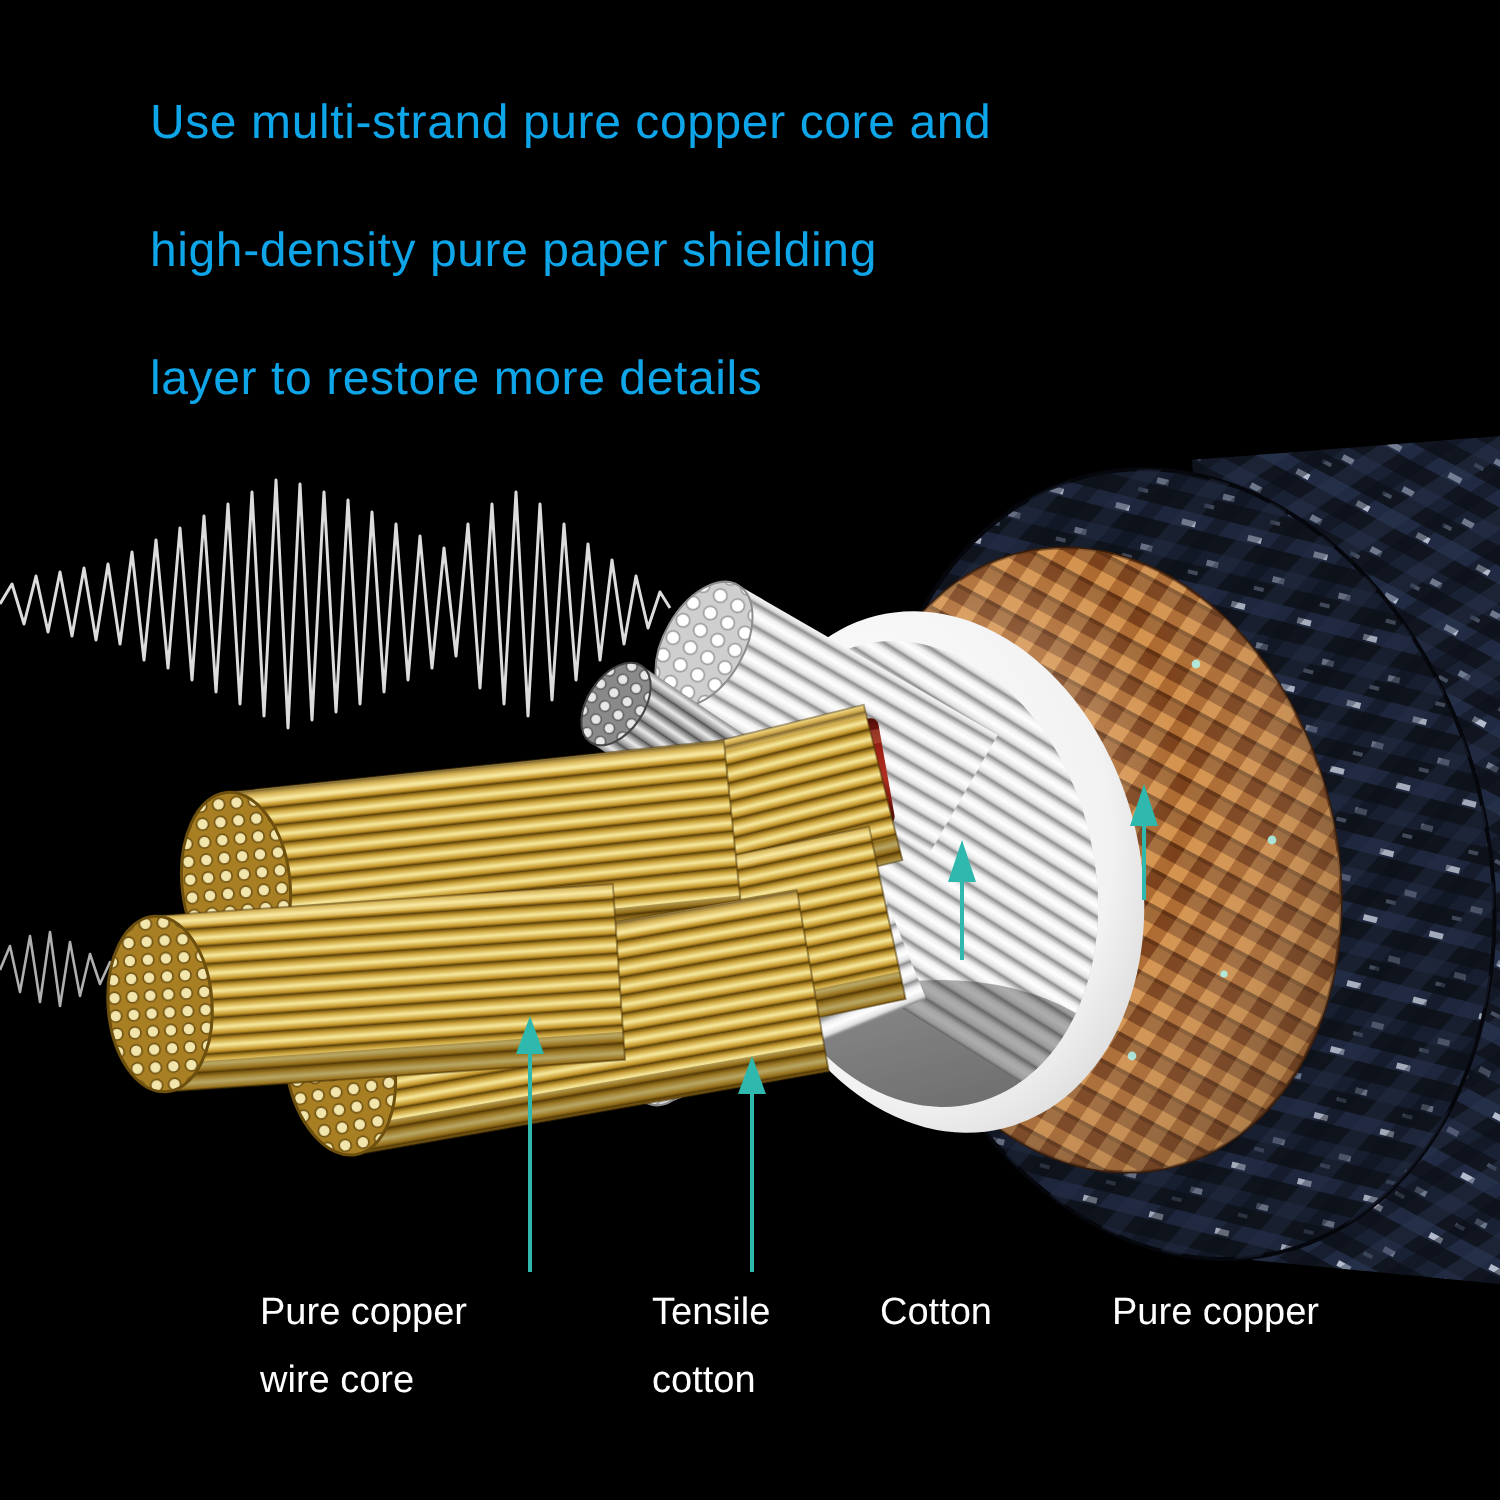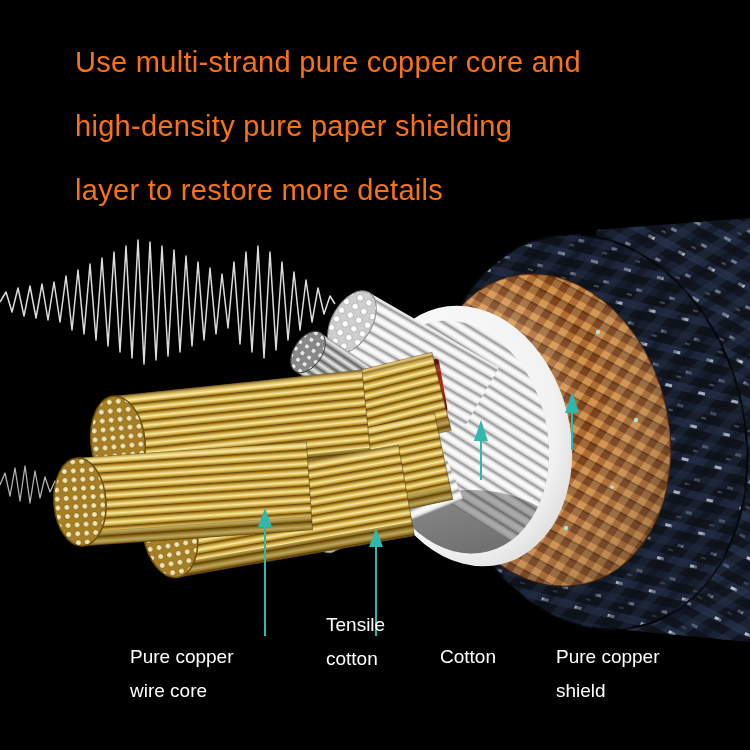--- a/index.html
+++ b/index.html
@@ -1,25 +1,25 @@
 <!DOCTYPE html>
 <html><head>
 <meta charset="utf-8">
 <style>
   html,body{margin:0;padding:0;background:#000;}
   .page{position:relative;width:750px;height:750px;background:#000;overflow:hidden;
         font-family:"Liberation Sans",sans-serif;color:#fff;}
-  .headline{position:absolute;left:75px;top:30px;font-size:29px;line-height:64px;
-            font-weight:400;letter-spacing:.3px;color:#f97316;white-space:nowrap;}
+  .headline{position:absolute;left:75px;top:30px;font-size:24px;line-height:64px;
+            font-weight:400;letter-spacing:.3px;color:#0ea5e9;white-space:nowrap;}
   .stage{position:absolute;left:0;top:0;width:750px;height:750px;}
   .callout{position:absolute;font-size:19px;color:#fff;}
   .callout .l1{height:34px;line-height:34px;}
   .callout .l2{height:34px;line-height:34px;}
   .c1{left:130px;top:640px;}
-  .c2{left:326px;top:608px;}
+  .c2{left:326px;top:640px;}
   .c3{left:440px;top:640px;}
   .c4{left:556px;top:640px;}
 </style>
 </head>
 <body>
 
 <div class="page">
 
   <div class="headline">
     <div>Use multi-strand pure copper core and</div>
@@ -239,16 +239,15 @@
   </div>
   <div class="callout c2">
     <div class="l1">Tensile</div>
     <div class="l2">cotton</div>
   </div>
   <div class="callout c3">
     <div class="l1">Cotton</div>
   </div>
   <div class="callout c4">
     <div class="l1">Pure copper</div>
-    <div class="l2">shield</div>
   </div>
 
 </div>
 
 </body></html>

